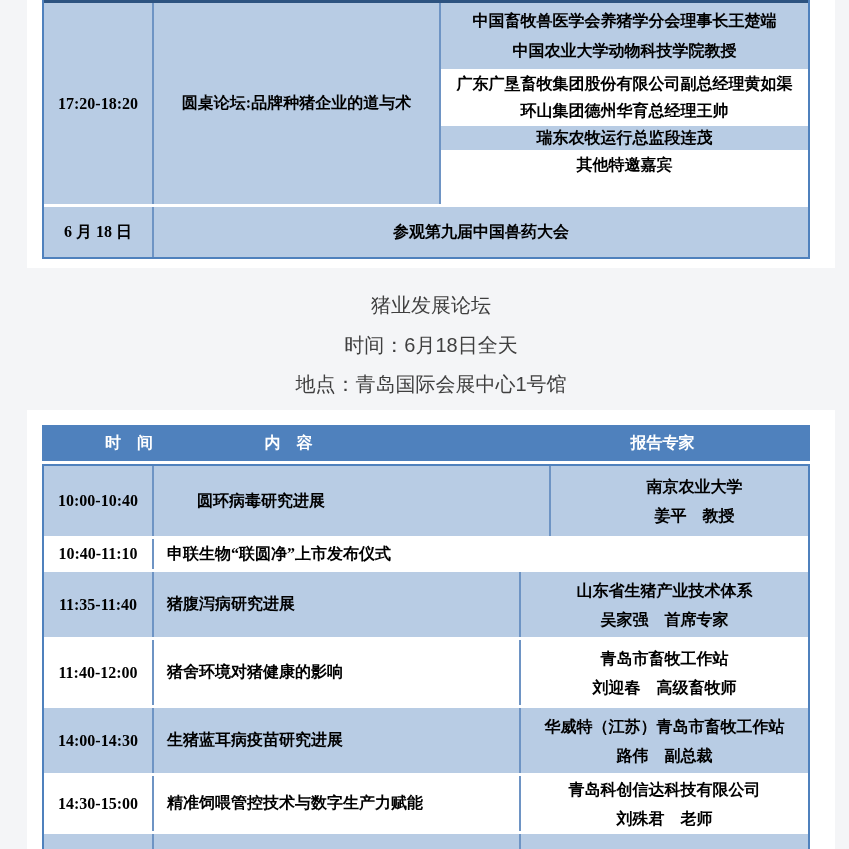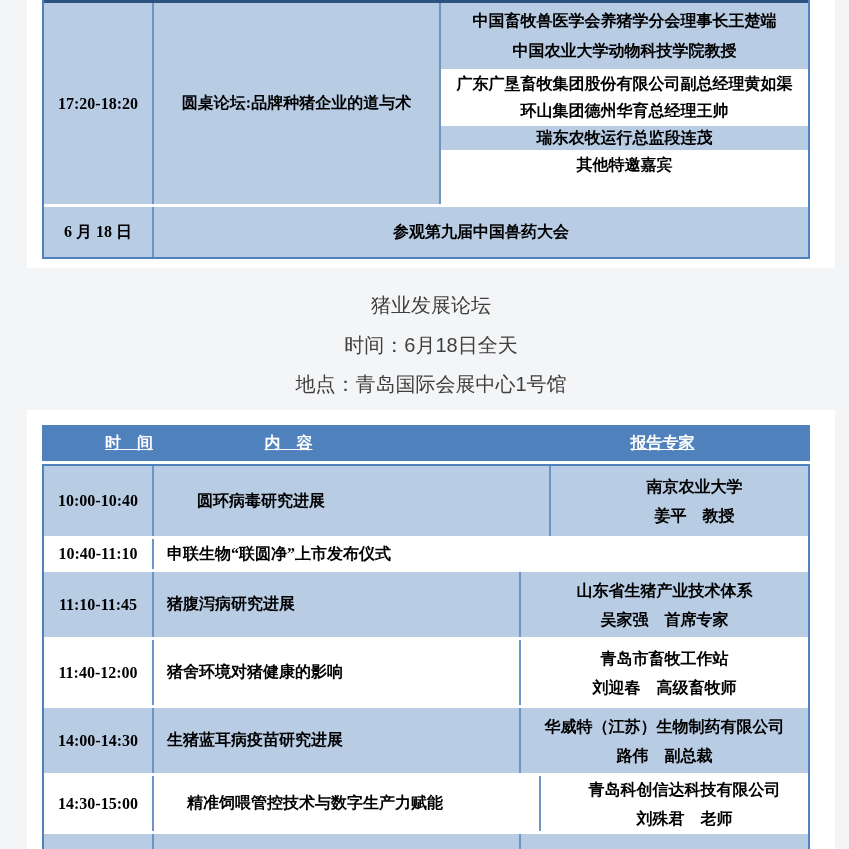--- a/index.html
+++ b/index.html
@@ -50,21 +50,21 @@
   .forum-info {
     position:absolute; left:27px; top:268px; width:808px; height:142px;
     display:flex; flex-direction:column; align-items:center; justify-content:space-between;
     padding:24px 0 12px;
     font-family:"Liberation Sans","DejaVu Sans",sans-serif;
     font-size:20px; color:#3f3f3f;
   }
 
   
   .tbl2 { position:absolute; left:15px; top:15px; width:768px; font-size:16px; font-weight:bold; }
-  .t2head { display:flex; height:36px; background:#4f81bd; color:#ffffff;text-decoration:underline; }
+  .t2head { display:flex; height:36px; background:#4f81bd; color:#ffffff; }
   .t2head div { display:flex; align-items:center; justify-content:center; }
   .h1 { width:114px; }
   .h2 { width:369px; }
   .h3 { flex:1; }
   .h1 span { transform:translateX(30px); }
   .h2 span { transform:translateX(-52px); }
   .h3 span { transform:translateX(-5px); }
   .t2body { margin-top:3px; border:2px solid #4f81bd; }
   .row { display:flex; }
   .row + .row { border-top:3px solid #ffffff; }
@@ -75,21 +75,21 @@
   .row .c {
     width:367px; border-right:2px solid #6e94c4;
     display:flex; align-items:center; padding-left:13px;
   }
   .row .e {
     flex:1; display:flex; flex-direction:column; align-items:center; justify-content:center;
     line-height:29px; text-align:center;
   }
   .row.merged .c { flex:1; border-right:none; }
   .r1 { height:70px;gap:30px; } .r2 { height:33px; } .r3 { height:68px; }
-  .r4 { height:68px; } .r5 { height:68px; } .r6 { height:58px;gap:20px; } .r7 { height:40px; }
+  .r4 { height:68px; } .r5 { height:68px; } .r6 { height:58px; } .r7 { height:40px; }
 </style>
 </head>
 <body>
 
 <div class="page">
 
   <div class="white-block wb1">
     <div class="tbl1">
       <div class="topline"></div>
 
@@ -154,42 +154,42 @@
             <div>姜平　教授</div>
           </div>
         </div>
 
         <div class="row r2 bgwhite merged">
           <div class="t">10:40-11:10</div>
           <div class="c">申联生物“联圆净”上市发布仪式</div>
         </div>
 
         <div class="row r3 bgblue">
-          <div class="t">11:10-11:45</div>
+          <div class="t">11:35-11:40</div>
           <div class="c">猪腹泻病研究进展</div>
           <div class="e">
             <div>山东省生猪产业技术体系</div>
             <div>吴家强　首席专家</div>
           </div>
         </div>
 
         <div class="row r4 bgwhite">
           <div class="t">11:40-12:00</div>
           <div class="c">猪舍环境对猪健康的影响</div>
           <div class="e">
             <div>青岛市畜牧工作站</div>
             <div>刘迎春　高级畜牧师</div>
           </div>
         </div>
 
         <div class="row r5 bgblue">
           <div class="t">14:00-14:30</div>
           <div class="c">生猪蓝耳病疫苗研究进展</div>
           <div class="e">
-            <div>华威特（江苏）生物制药有限公司</div>
+            <div>华威特（江苏）青岛市畜牧工作站</div>
             <div>路伟　副总裁</div>
           </div>
         </div>
 
         <div class="row r6 bgwhite">
           <div class="t">14:30-15:00</div>
           <div class="c">精准饲喂管控技术与数字生产力赋能</div>
           <div class="e">
             <div>青岛科创信达科技有限公司</div>
             <div>刘殊君　老师</div>

